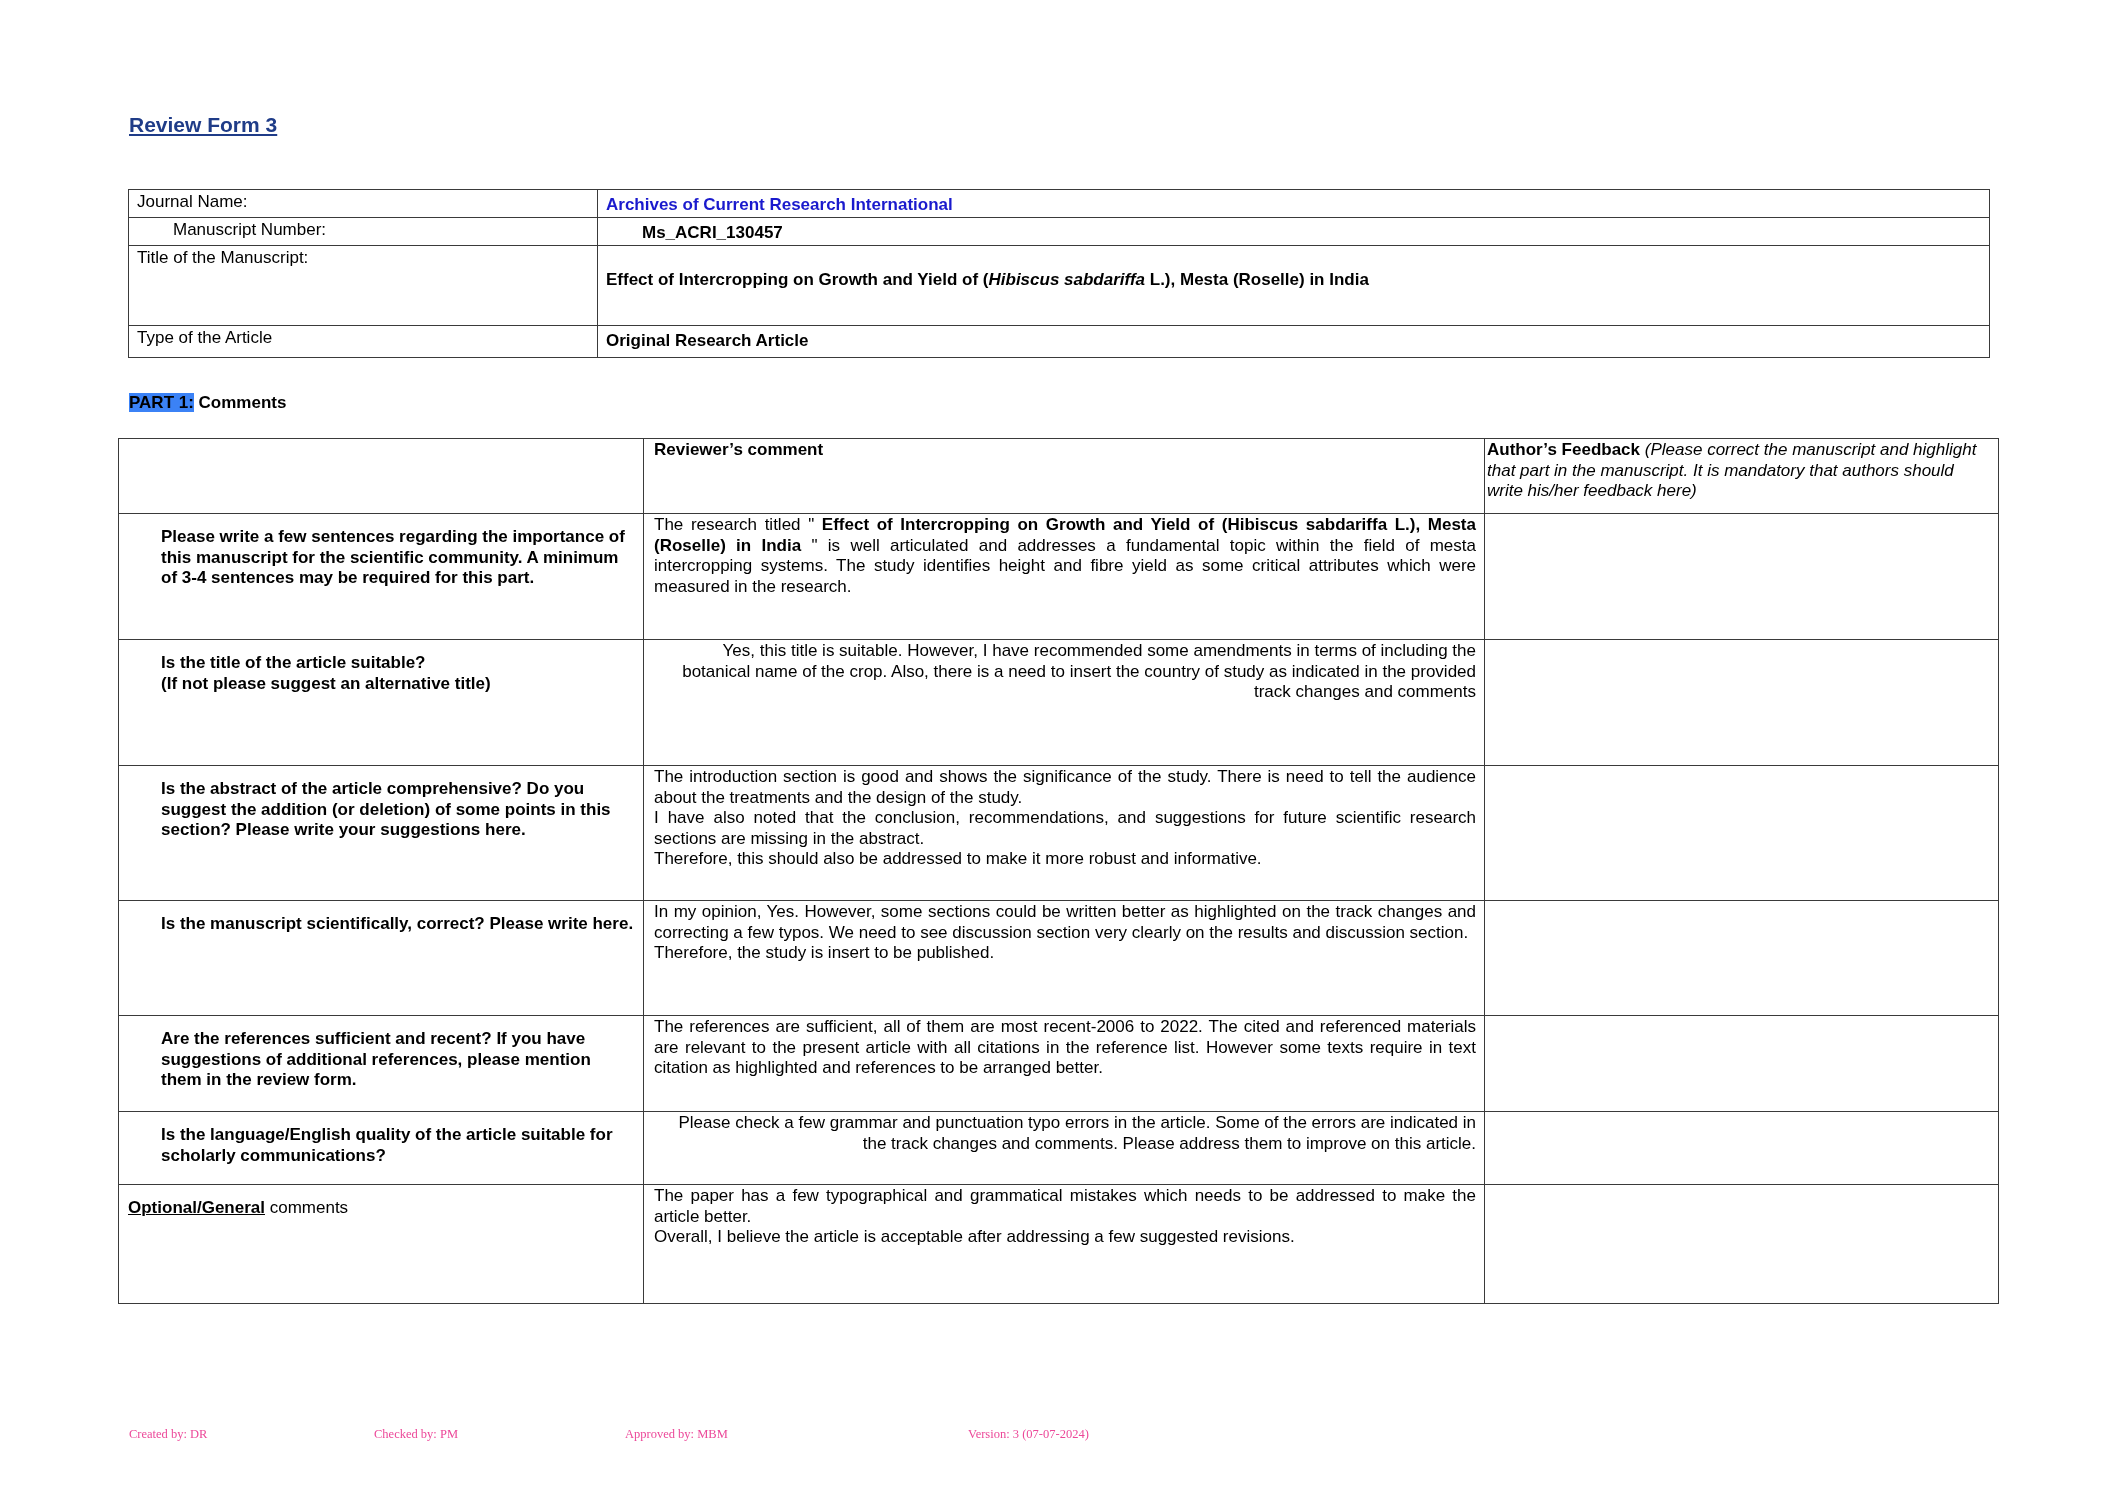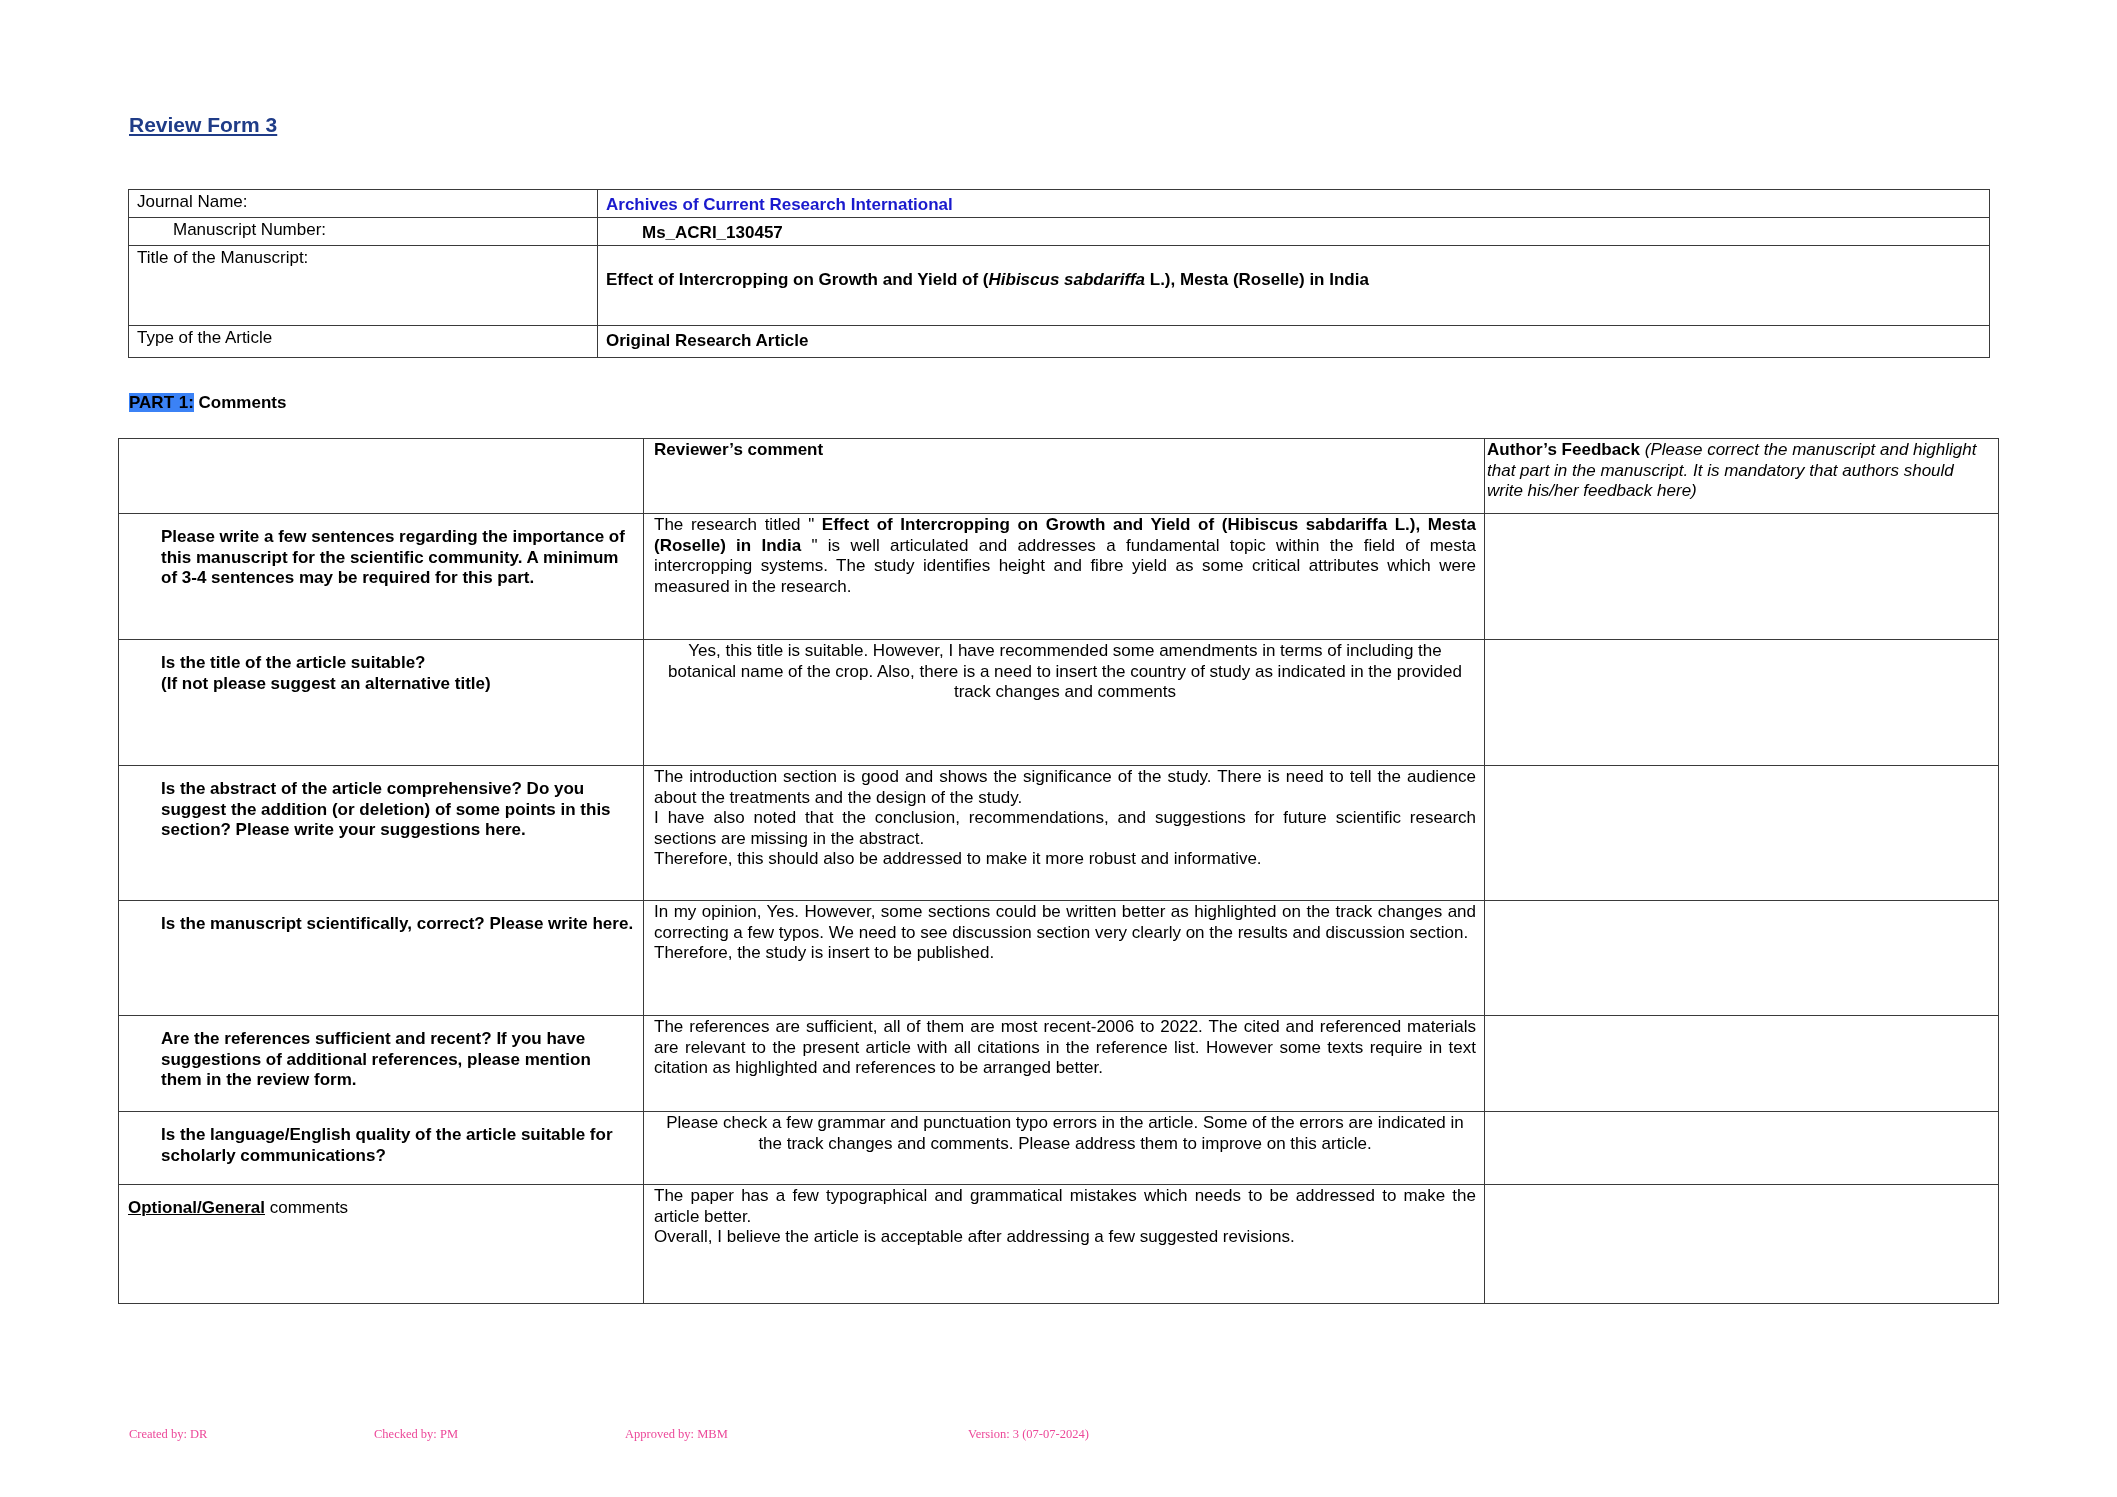--- a/index.html
+++ b/index.html
@@ -29,21 +29,21 @@
   .comments tr.h td { height: 61px; }
   .comments tr.q1 td { height: 112px; }
   .comments tr.q2 td { height: 112px; }
   .comments tr.q3 td { height: 121px; }
   .comments tr.q4 td { height: 101px; }
   .comments tr.q5 td { height: 82px; }
   .comments tr.q6 td { height: 59px; }
   .comments tr.opt td { height: 105px; }
   .comments td.optlbl { padding-left: 9px; font-weight: normal; }
   .optlbl .u { font-weight: bold; text-decoration: underline; }
-  .comments td.left-align { text-align: center; }
+  .comments td.left-align { text-align: right; }
   .hdr-bold { font-weight: bold; margin-top: 20px; }
   .it { font-style: italic; }
   .footer { position: absolute; top: 1427px; font-family: "Liberation Serif", serif; font-size: 12.5px; color: #ec4899; }
 </style>
 </head>
 <body>
 
 <div class="form-title">Review Form 3</div>
 
 <table class="info">

